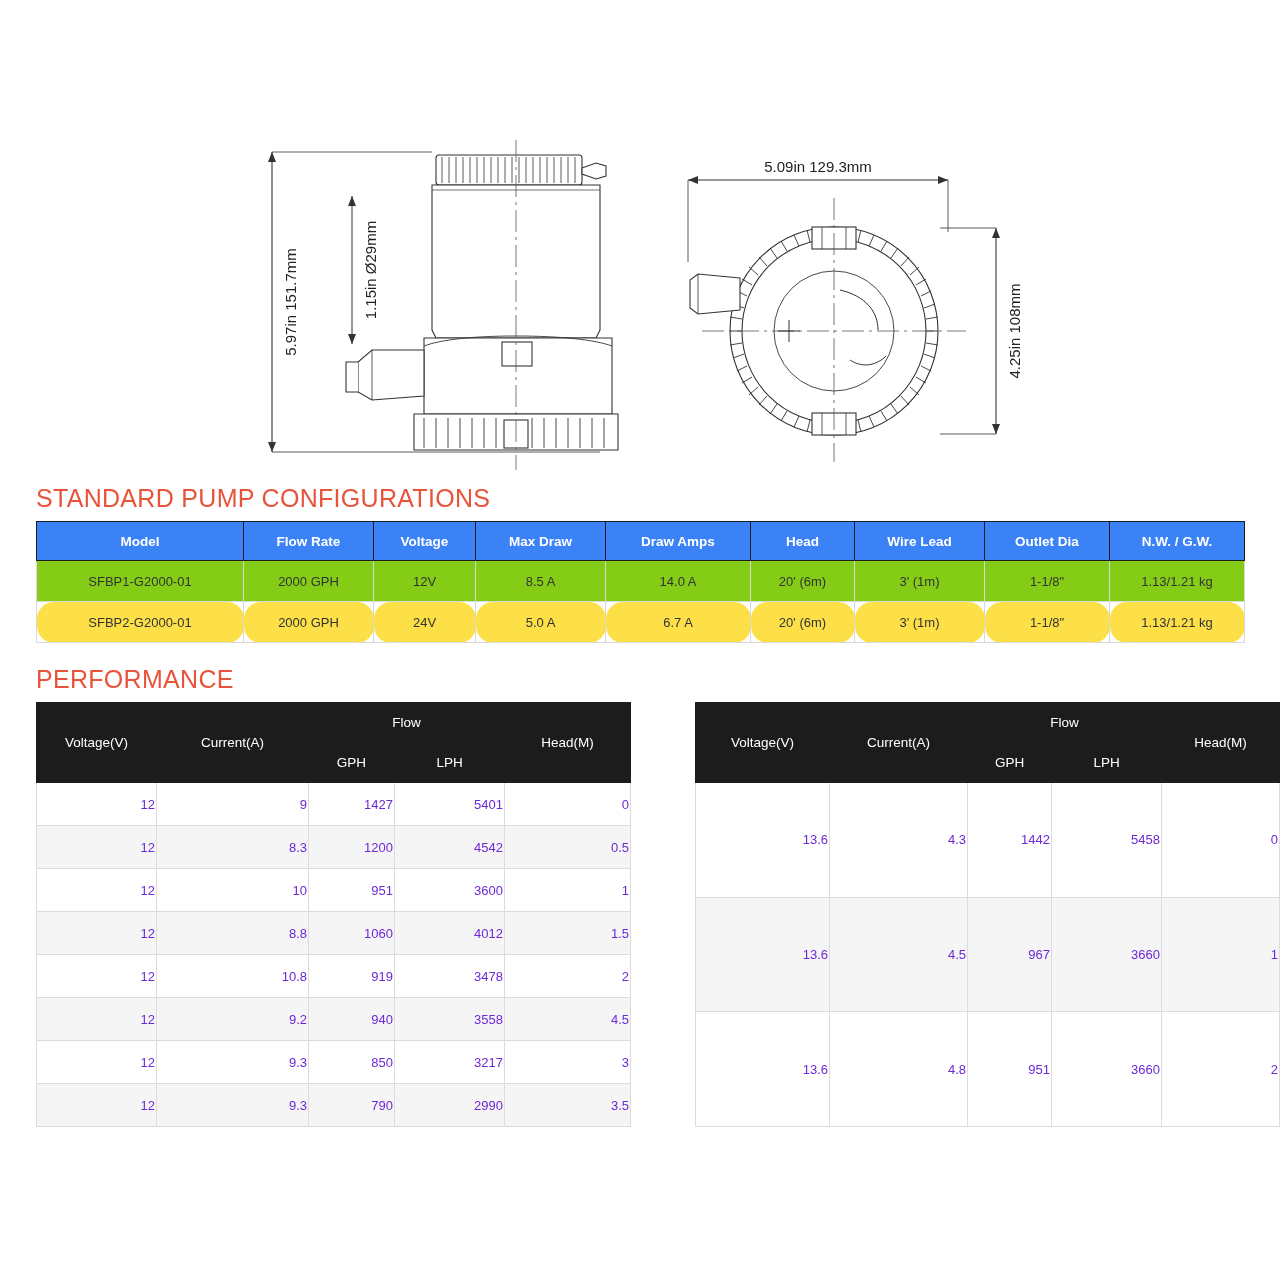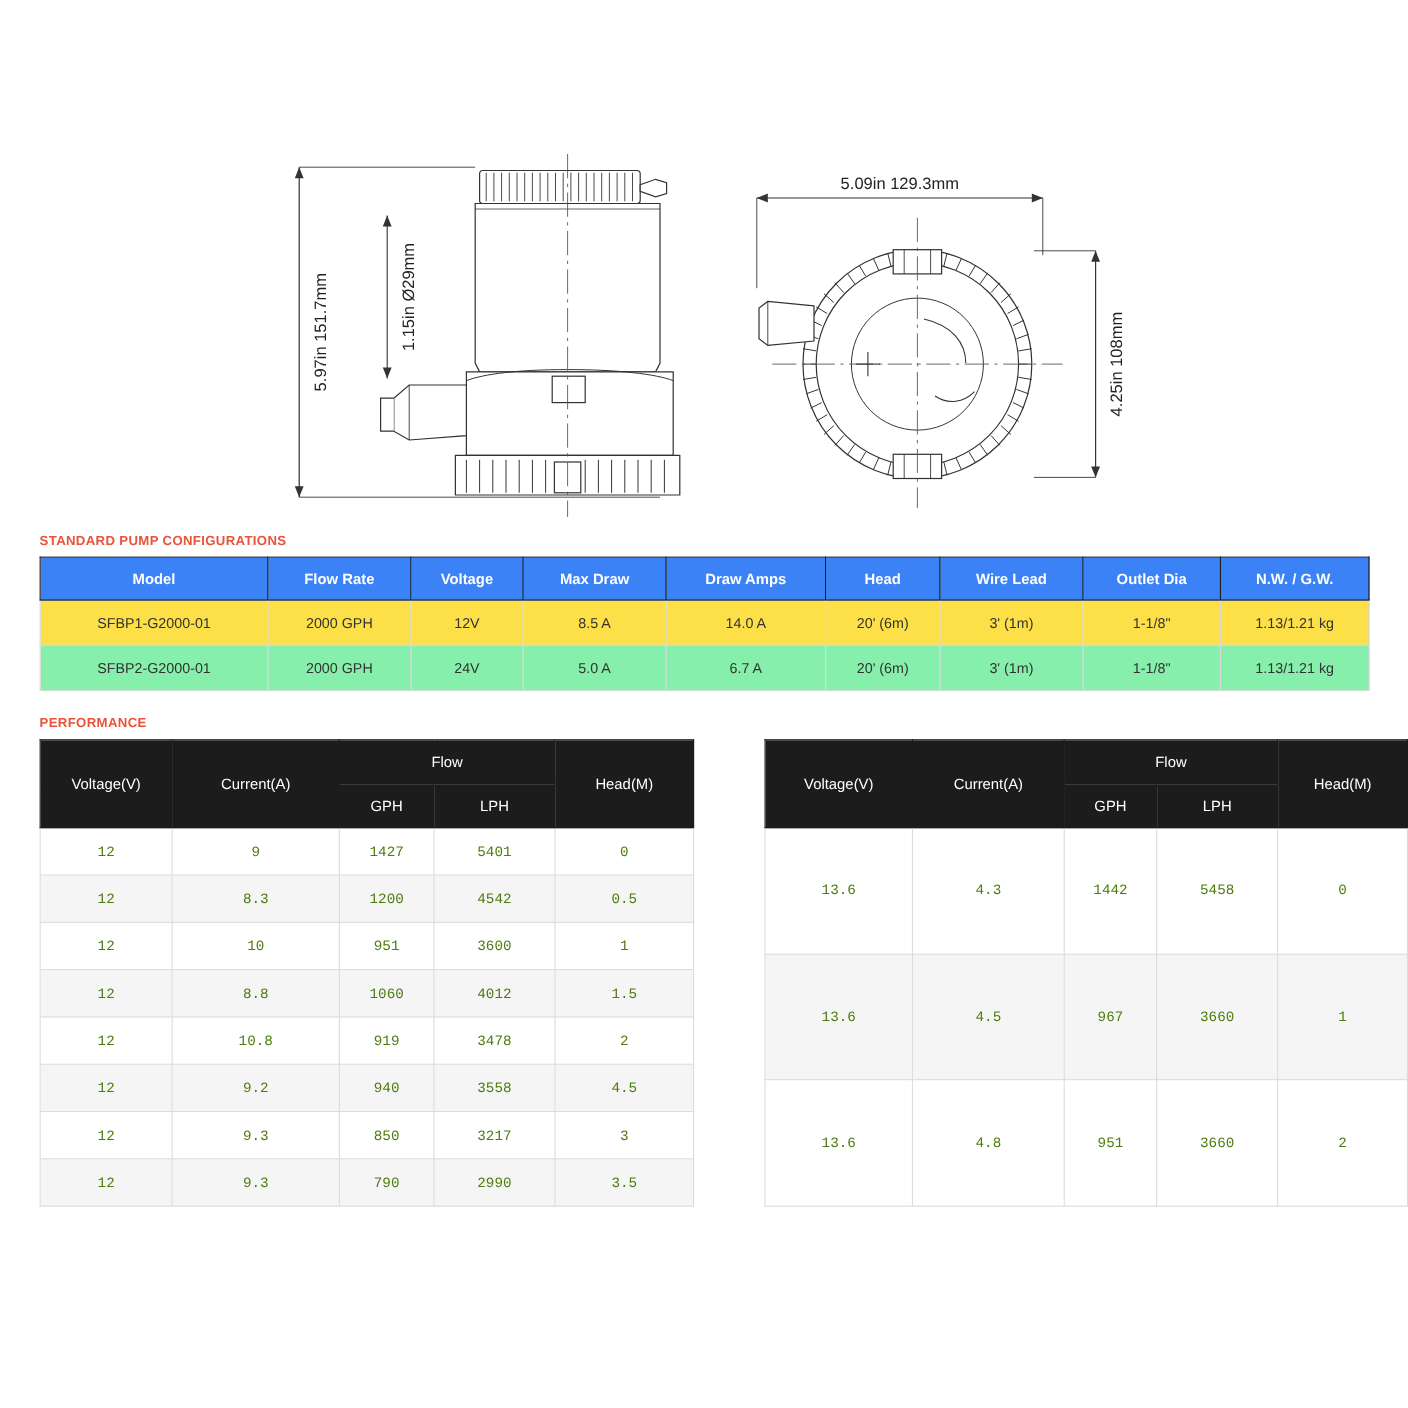--- a/index.html
+++ b/index.html
@@ -24,24 +24,24 @@
   }
   .drawing-svg {
     position: absolute;
     top: 0;
     left: 0;
   }
 
   
   .section-title {
     color: #e8533a;
-    font-size: 12px;
+    font-size: 25px;
     letter-spacing: 0.3px;
     margin: 0 0 8px 36px;
-    font-weight: 700;
+    font-weight: 400;
   }
 
   
   .table-wrap {
     margin: 0 0 0 36px;
   }
   table.cfg {
     border-collapse: collapse;
     width: 1208px;
     table-layout: fixed;
@@ -55,24 +55,25 @@
     text-align: center;
     border: 1px solid #1c1c1c;
     padding: 0 2px;
   }
   table.cfg td {
     font-size: 13px;
     height: 38px;
     text-align: center;
     border: 1px solid #d8d8d8;
     color: #333;
+    background: #84cc16;
+  }
+  table.cfg tr.alt td {
     background: #fde047;
-  }
-  table.cfg tr.alt td {
-    background: #86efac;
+    border-radius: 17px;
   }
 
   
   .perf-row {
     display: flex;
     margin-left: 36px;
     gap: 64px;
   }
   table.perf {
     border-collapse: collapse;
@@ -86,25 +87,24 @@
     font-size: 13.5px;
     font-weight: normal;
     border: 1px solid #1c1c1c;
     padding: 0 2px;
   }
   table.perf th.tall { height: 78px; }
   table.perf th.half { height: 39px; }
   table.perf td {
     font-size: 13px;
     height: 40px;
-    text-align: center;
+    text-align: right;
     border: 1px solid #dcdcdc;
     background: #ffffff;
-    color: #4d7c0f;
-    font-family: Liberation Mono, monospace;
+    color: #6d28d9;
   }
   table.perf tr.alt td {
     background: #f5f5f5;
   }
 
   .perf-title {
     margin-top: 22px;
   }
   .cfg-title {
     margin-top: 4px;

